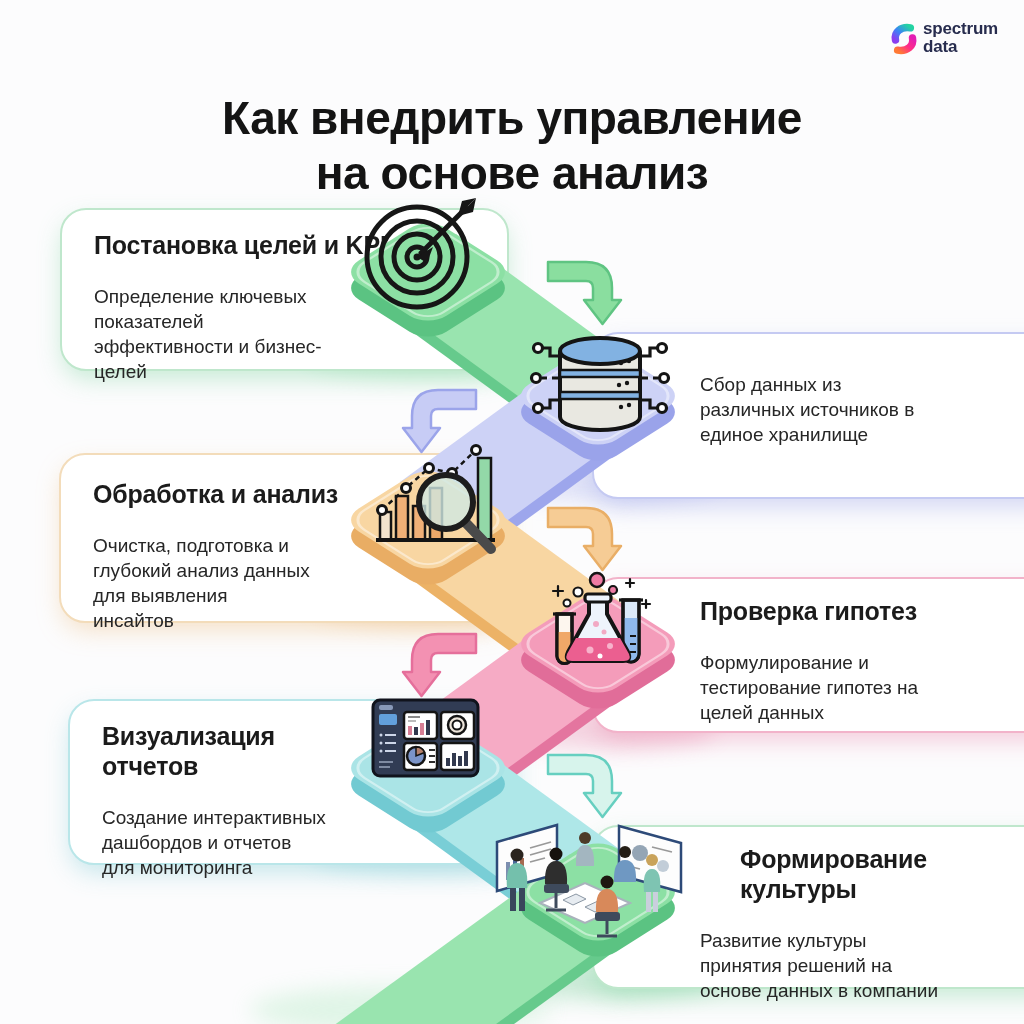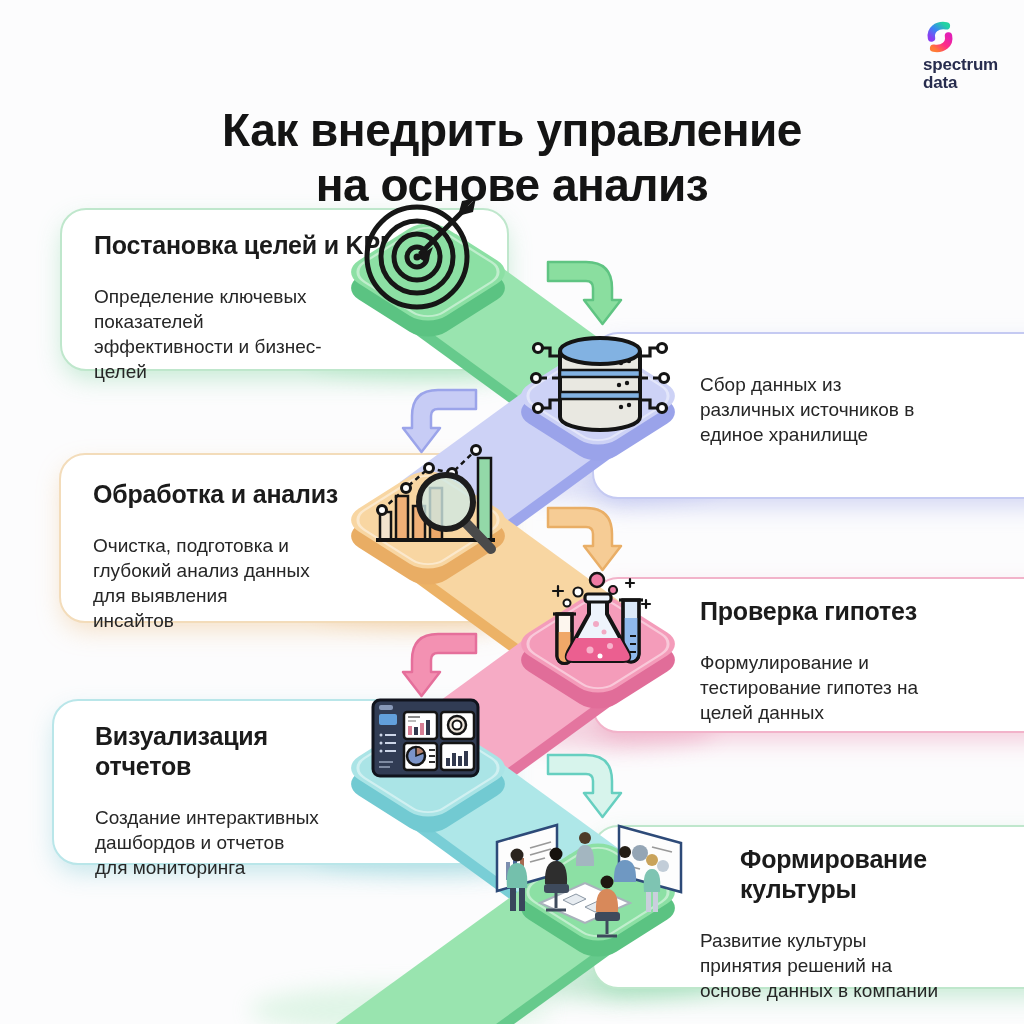--- a/index.html
+++ b/index.html
@@ -1,46 +1,46 @@
 <!DOCTYPE html>
 <html lang="ru"><head>
 <meta charset="utf-8">
 <style>
   html,body{margin:0;padding:0;}
   .stage{position:relative;width:1024px;height:1024px;overflow:hidden;background:#fcfcfd;
          font-family:"Liberation Sans",sans-serif;}
   .layer{position:absolute;left:0;top:0;pointer-events:none;}
 
   
-  .logo{position:absolute;top:20px;right:26px;display:flex;align-items:flex-start;gap:2px;flex-direction:column;}
+  .logo{position:absolute;top:20px;right:26px;display:flex;align-items:flex-end;gap:2px;}
   .logo-text{color:#272c4e;font-size:17px;font-weight:700;line-height:18px;letter-spacing:-0.2px;}
   .logo-text span{display:block;}
 
   
-  .main-title{position:absolute;top:72px;left:0;width:1024px;text-align:center;
+  .main-title{position:absolute;top:60px;left:0;width:1024px;text-align:center;
               color:#141414;font-size:46px;font-weight:bold;line-height:55px;letter-spacing:-0.5px;}
   .main-title span{display:block;}
 
   
   .card{position:absolute;background:#ffffff;border-radius:26px;z-index:2;
         border:2.5px solid var(--accent);
         box-shadow:0 10px 26px -4px var(--glow);}
   .card h2{margin:0;color:#1b1b1b;font-size:25px;font-weight:bold;line-height:30px;letter-spacing:-0.2px;}
   .card p{margin:24px 0 0 0;color:#262626;font-size:19px;line-height:25px;}
 
   .card1{left:60px;top:208px;width:413px;height:139px;--accent:#bfe7cc;--glow:rgba(120,210,155,.45);padding:20px 0 0 32px;}
   .card1 p{max-width:244px;}
   .card2{left:592px;top:332px;width:366px;height:149px;--accent:#c5caf2;--glow:rgba(150,160,230,.45);padding:14px 0 0 106px;}
   .card2 h2{max-width:262px;}
   .card2 p{max-width:228px;}
   .card3{left:59px;top:453px;width:414px;height:142px;--accent:#f3dcba;--glow:rgba(235,180,110,.40);padding:24px 0 0 32px;}
   .card3 p{max-width:218px;}
   .card4{left:592px;top:577px;width:366px;height:135px;--accent:#f2b3ca;--glow:rgba(230,120,160,.40);padding:17px 0 0 106px;}
   .card4 p{max-width:220px;}
-  .card5{left:52px;top:699px;width:413px;height:142px;--accent:#b9e6e9;--glow:rgba(120,200,210,.45);padding:20px 0 0 41px;}
+  .card5{left:68px;top:699px;width:413px;height:142px;--accent:#b9e6e9;--glow:rgba(120,200,210,.45);padding:20px 0 0 32px;}
   .card5 h2{max-width:192px;}
   .card5 p{max-width:224px;}
   .card6{left:592px;top:825px;width:366px;height:143px;--accent:#bfe7cc;--glow:rgba(120,210,155,.45);padding:17px 0 0 106px;}
   .card6 h2{max-width:224px;margin-left:40px;}
   .card6 p{max-width:250px;}
 </style>
 </head>
 <body>
 
 <div class="stage">

